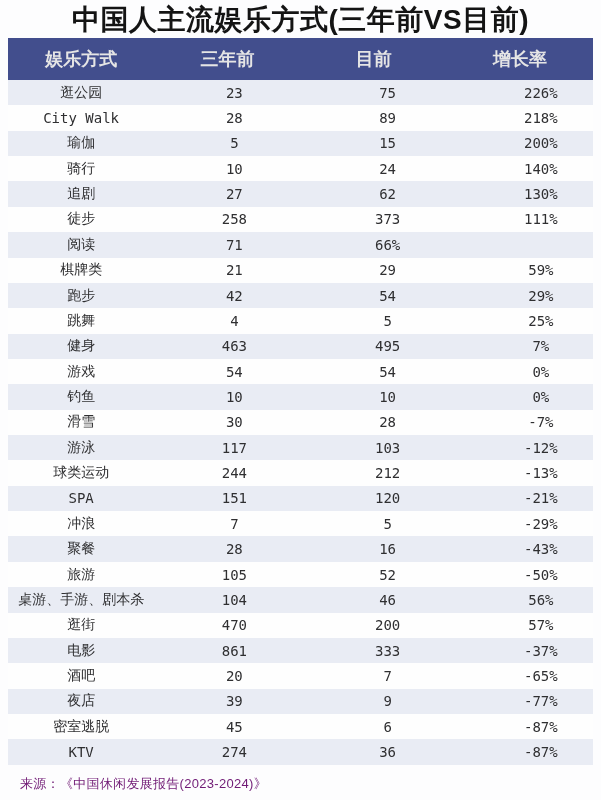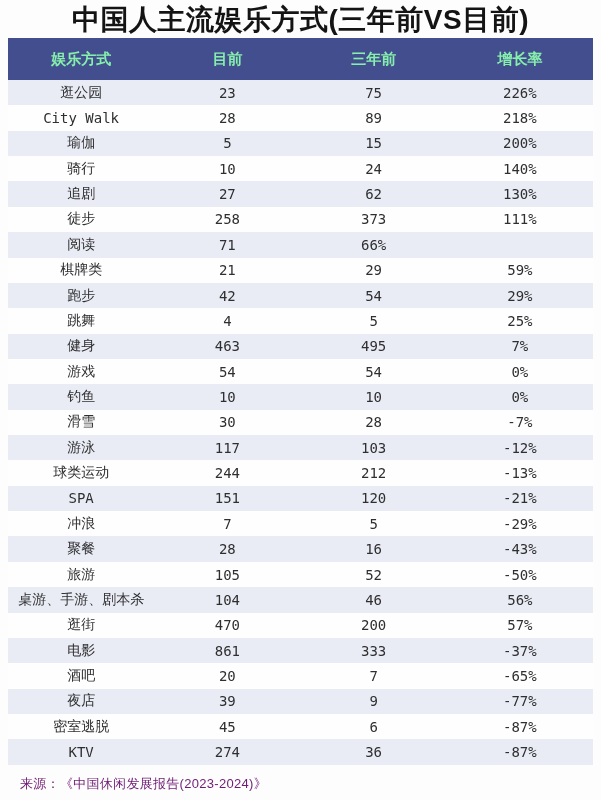--- a/index.html
+++ b/index.html
@@ -28,36 +28,37 @@
     margin: 0 8px;
     width: 585px;
   }
   .thead {
     display: flex;
     height: 42px;
     align-items: center;
     background: var(--header-bg, #424e8d);
   }
   .thead .cell {
-    color: #86efac;
+    color: #e5e5e5;
     font-weight: 700;
-    font-size: 15px;
+    font-size: 18px;
   }
   .cell {
     flex: 0 0 25%;
     width: 25%;
     text-align: center;
     overflow: hidden;
     white-space: nowrap;
   }
   .row {
     display: flex;
     height: 25.37px;
     align-items: center;
     background: #fefefe;
+    gap: 7px;
   }
   .row.alt {
     background: var(--alt-bg, #e9ecf4);
   }
   .row .cell {
     font-size: 14px;
     color: #2f2f31;
     font-family: "DejaVu Sans Mono", "Liberation Sans", monospace, sans-serif;
   }
   .source {
@@ -69,22 +70,22 @@
 </style>
 </head>
 <body>
 
 <div class="page">
   <div class="title">中国人主流娱乐方式(三年前VS目前)</div>
 
   <div class="table">
     <div class="thead" id="thead">
         <div class="cell">娱乐方式</div>
+        <div class="cell">三年前</div>
         <div class="cell">目前</div>
-        <div class="cell">三年前</div>
         <div class="cell">增长率</div>
       </div>
     <div class="tbody" id="tbody">
         <div class="row alt">
           <div class="cell">逛公园</div>
           <div class="cell">23</div>
           <div class="cell">75</div>
           <div class="cell">226%</div>
         </div>
         <div class="row">

